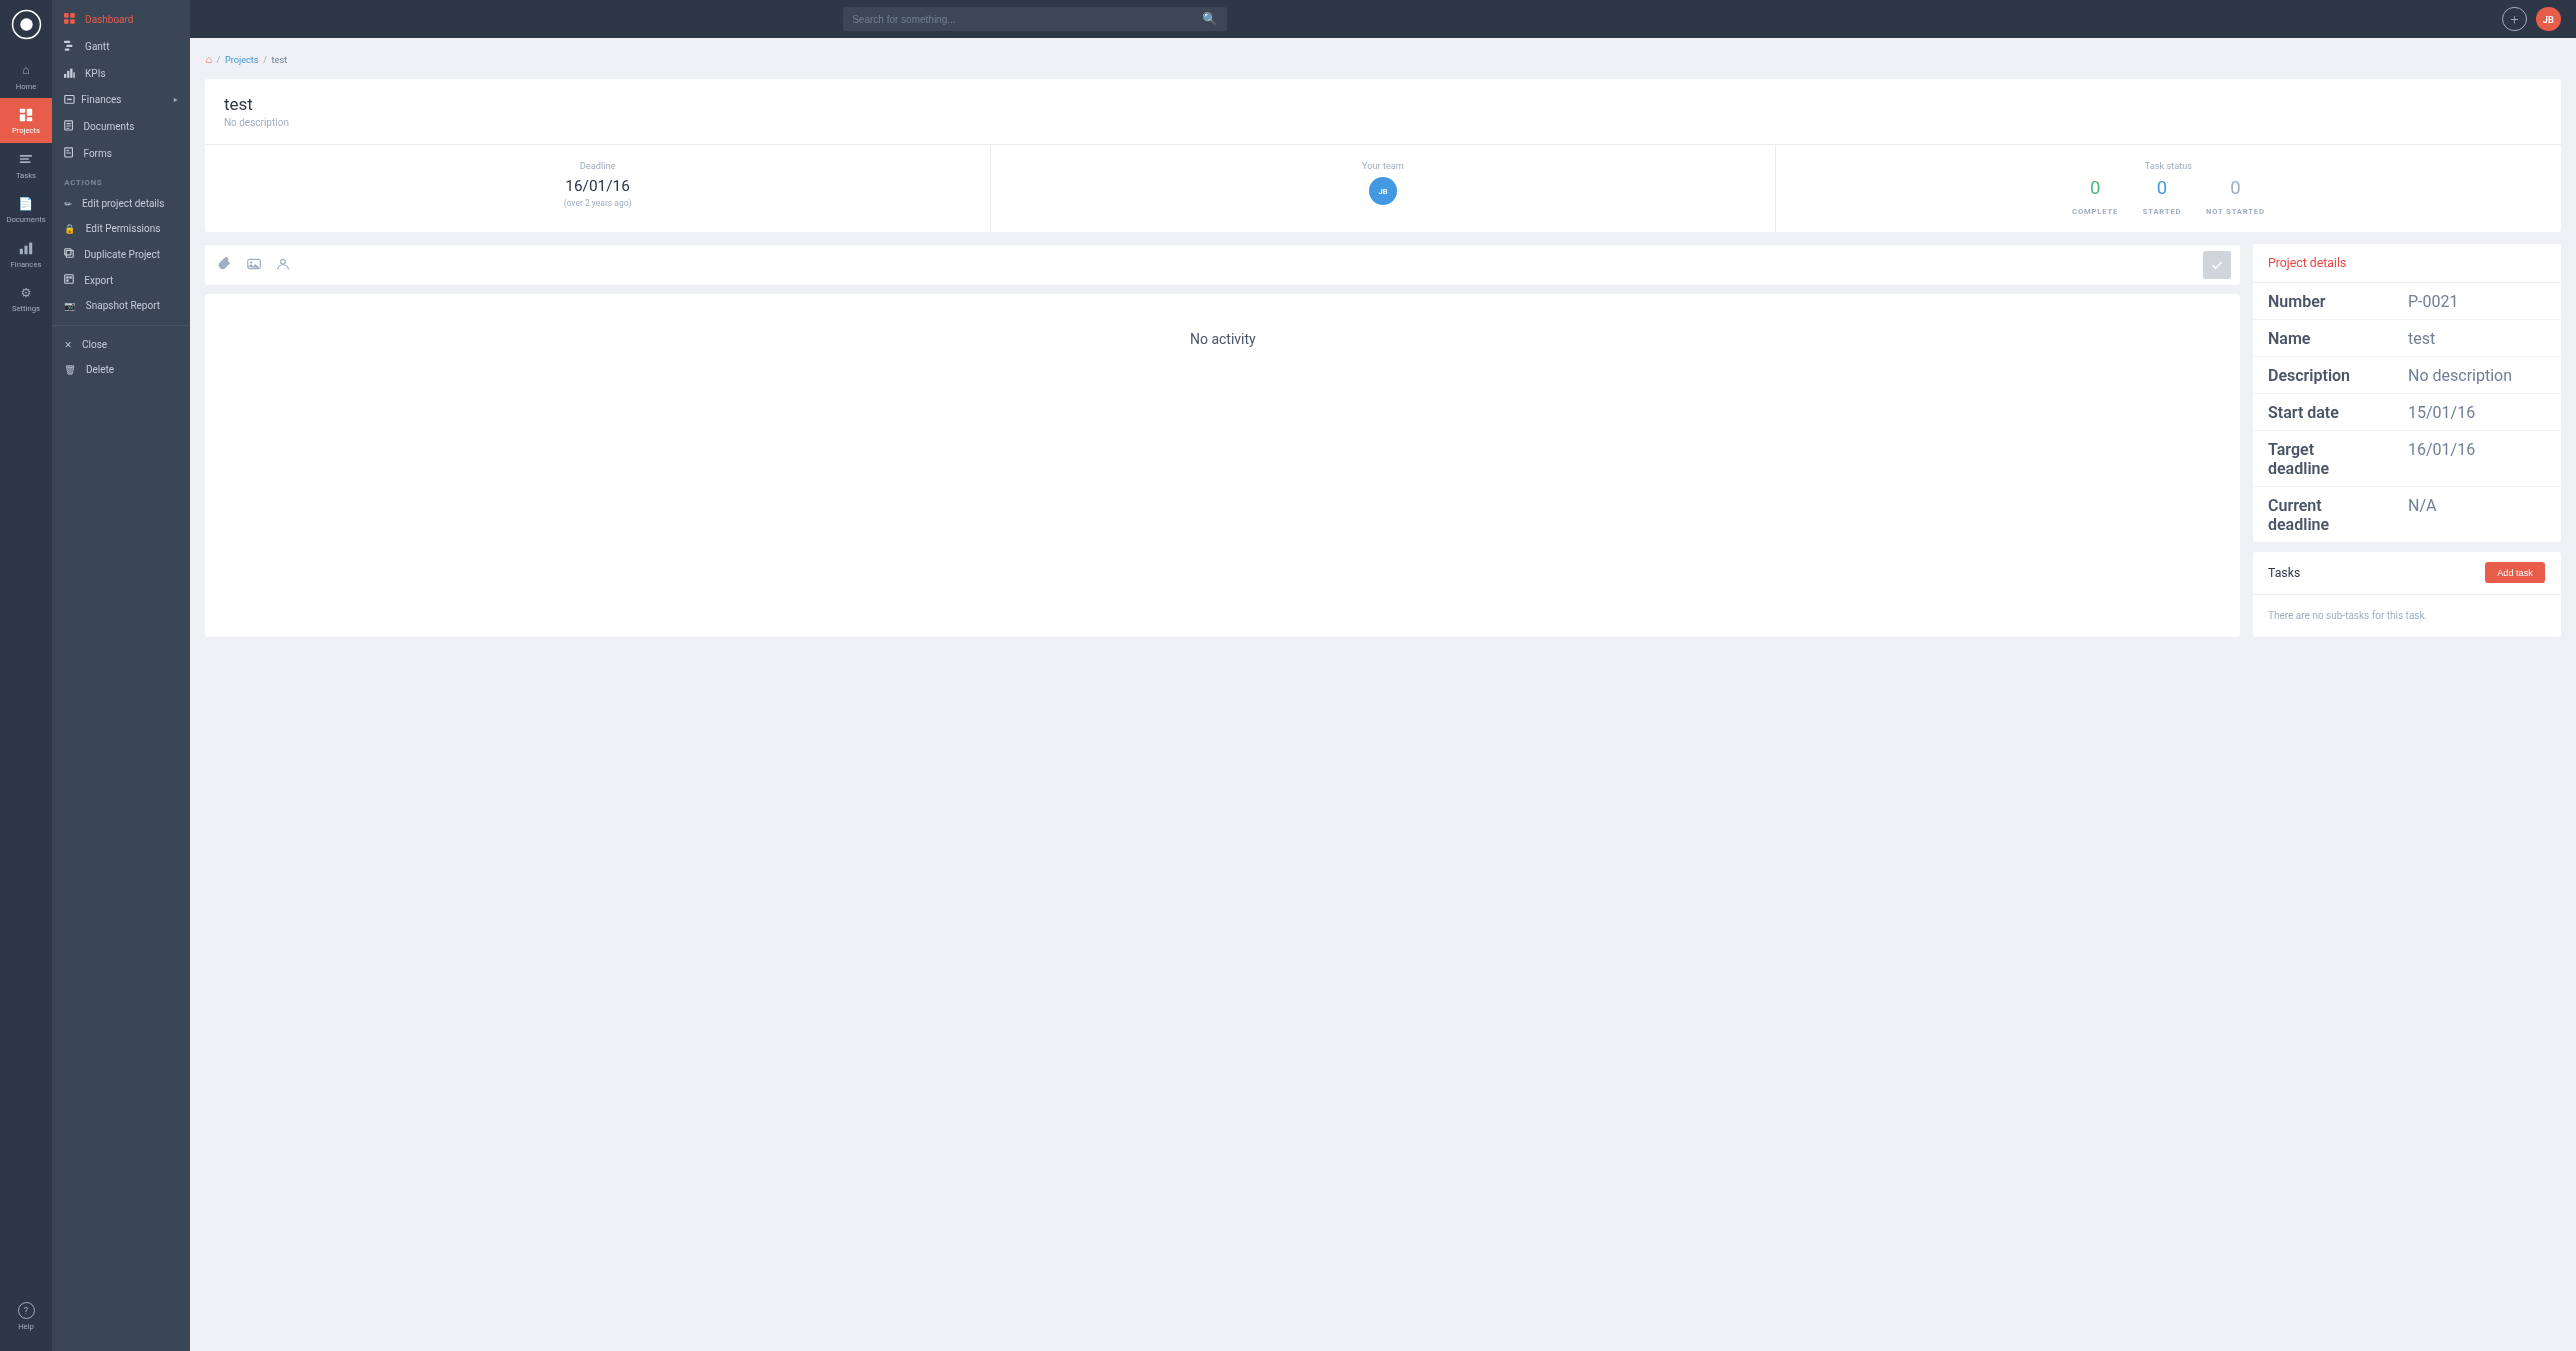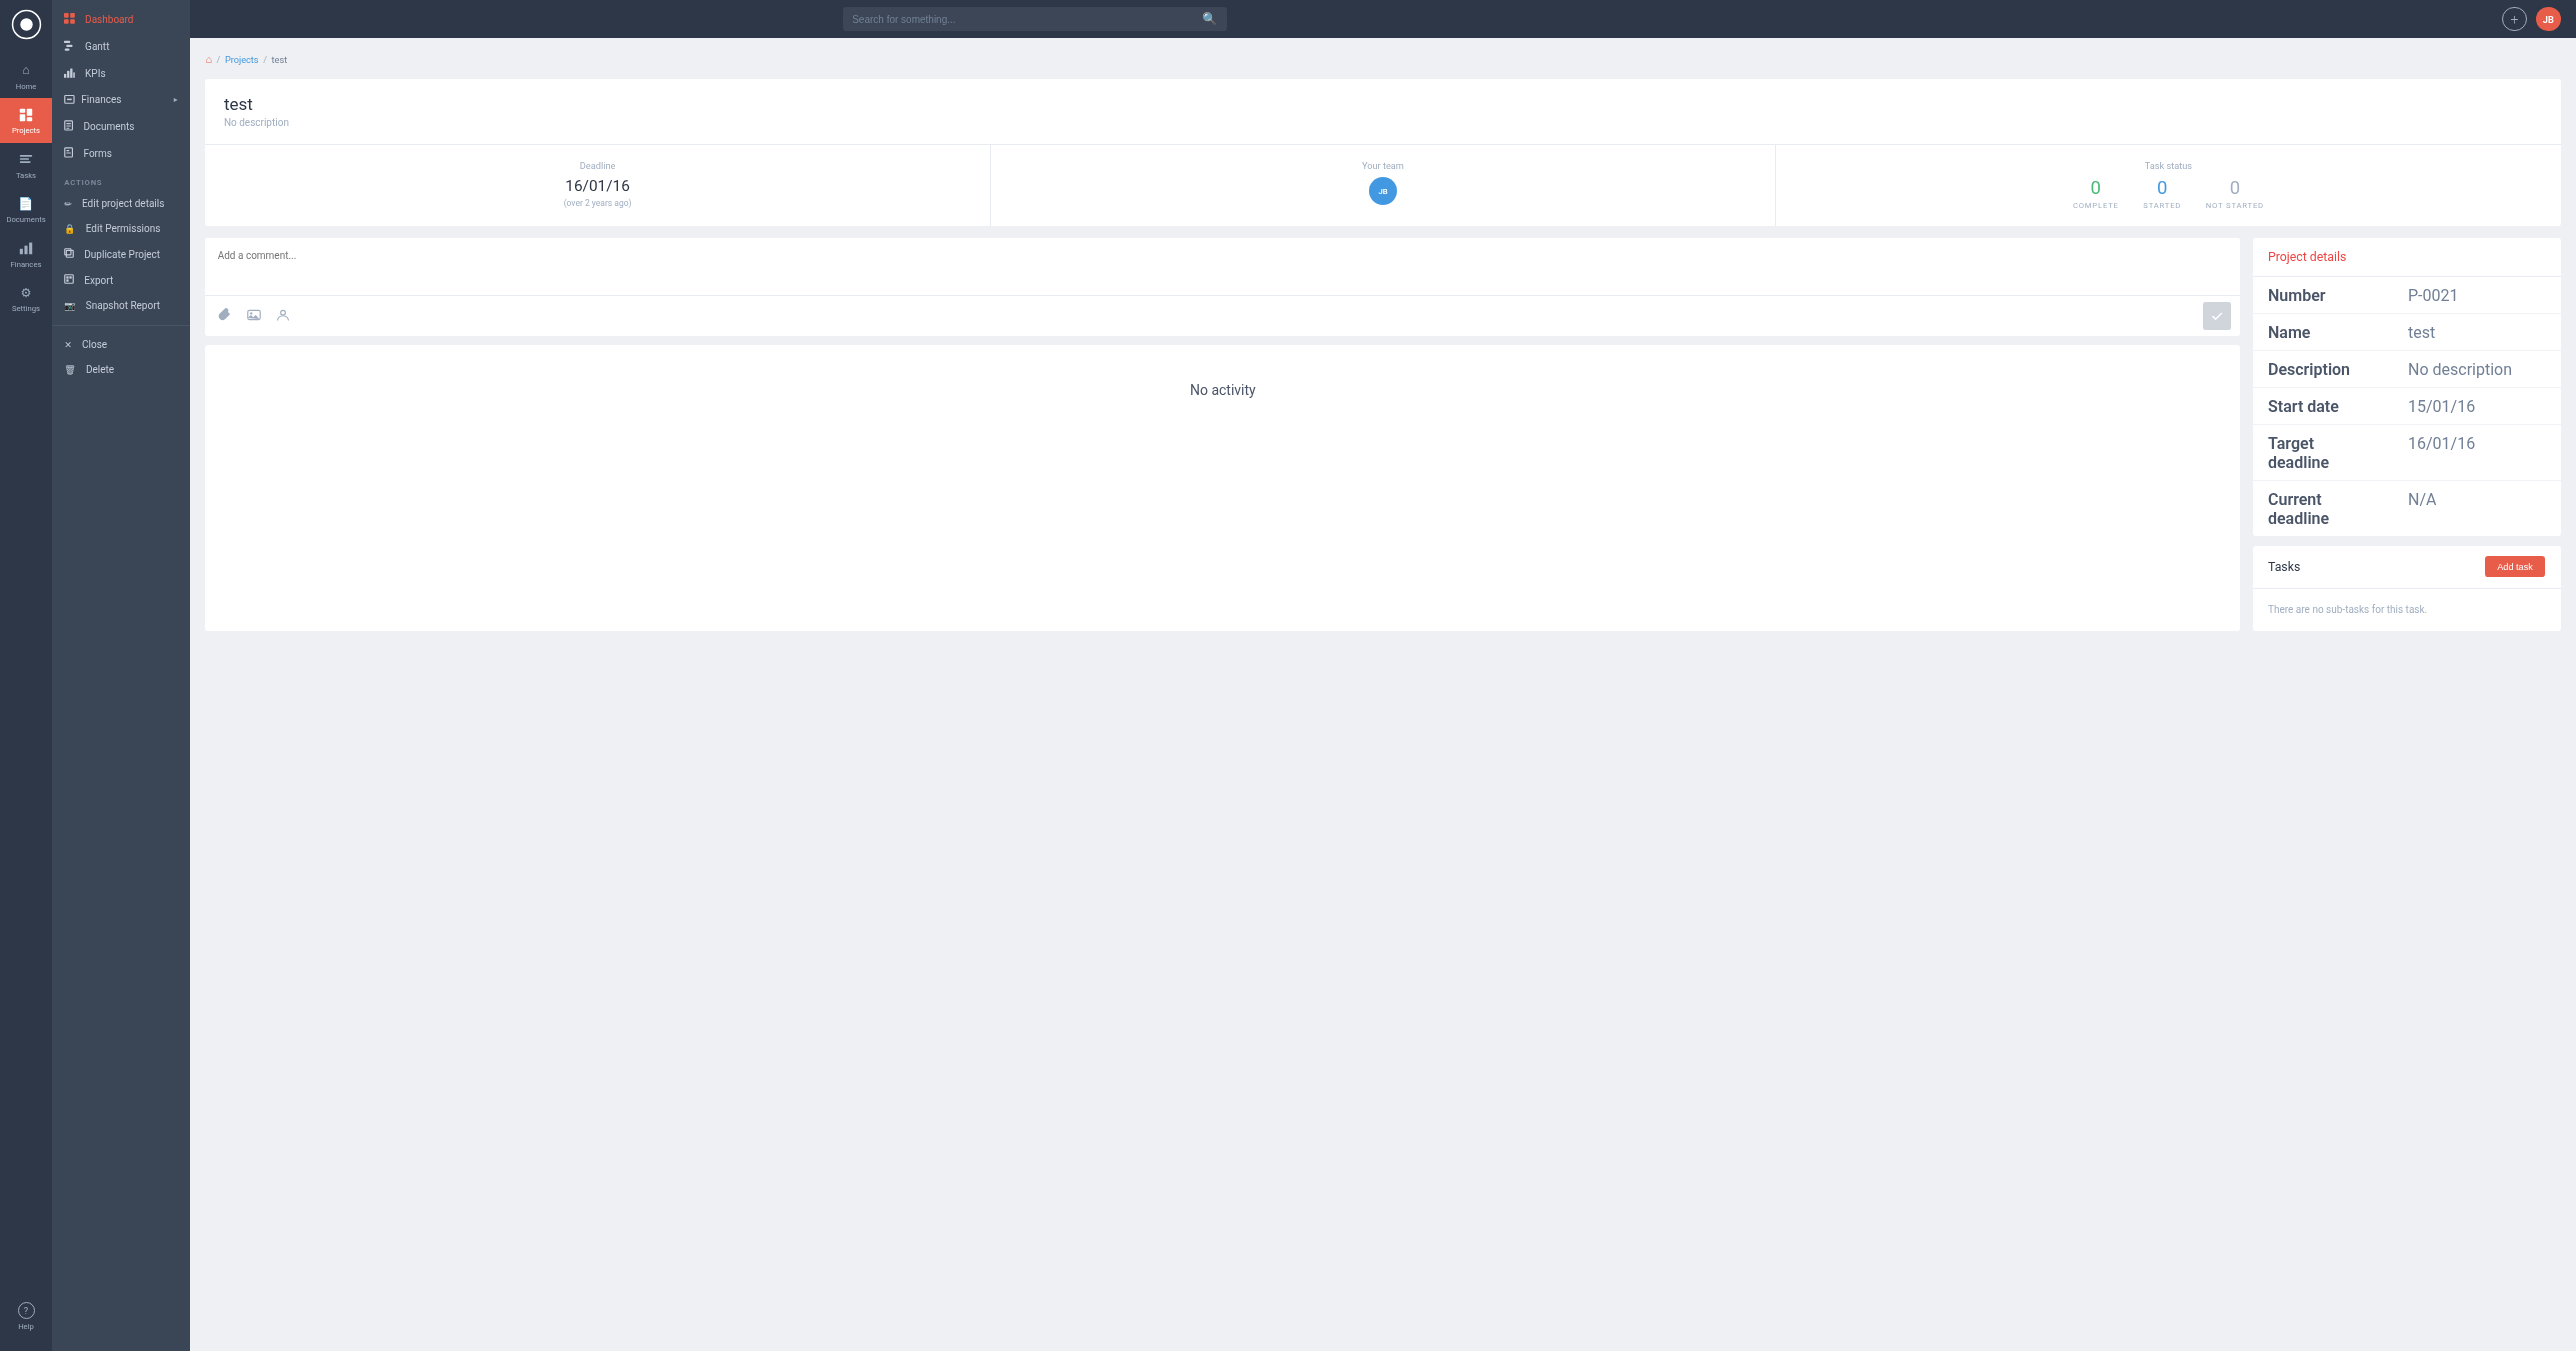--- a/index.html
+++ b/index.html
@@ -257,21 +257,22 @@
       font-weight: 400;
     }
     .task-stat-num.complete { color: #48bb78; }
     .task-stat-num.started { color: #4299e1; }
     .task-stat-num.not-started { color: #a0aec0; }
     .task-stat-label {
       font-size: 7.7px;
       letter-spacing: 0.8px;
       text-transform: uppercase;
       color: #a0aec0;
-      margin-top: 2px;
+      margin-top: 8px;
+      font-weight: bold;
     }
 
     
     .lower-content {
       display: flex;
       gap: 12.3px;
     }
     .left-panel {
       flex: 1;
       display: flex;
@@ -652,21 +653,20 @@
           </div>
         </div>
       </div>
     </div>
 
     <div class="lower-content">
 
       <div class="left-panel">
 
         <div class="comment-box">
-          <textarea class="comment-textarea" placeholder="Add a comment..." style=""></textarea>
           <div class="comment-toolbar">
             <button class="comment-tool-btn" title="Attach file">
               <svg width="14" height="14" viewBox="0 0 18 18" fill="currentColor">
                 <path d="M15.5 8L9 14.5a5 5 0 01-7-7l7-7a3 3 0 014 4L6 11a1 1 0 01-1.5-1.5L11 3"></path>
               </svg>
             </button>
             <button class="comment-tool-btn" title="Add image">
               <svg width="14" height="14" viewBox="0 0 18 18" fill="currentColor">
                 <rect x="1" y="3" width="16" height="12" rx="2" fill="none" stroke="currentColor" stroke-width="1.5"></rect>
                 <circle cx="5.5" cy="7" r="1.5"></circle>

